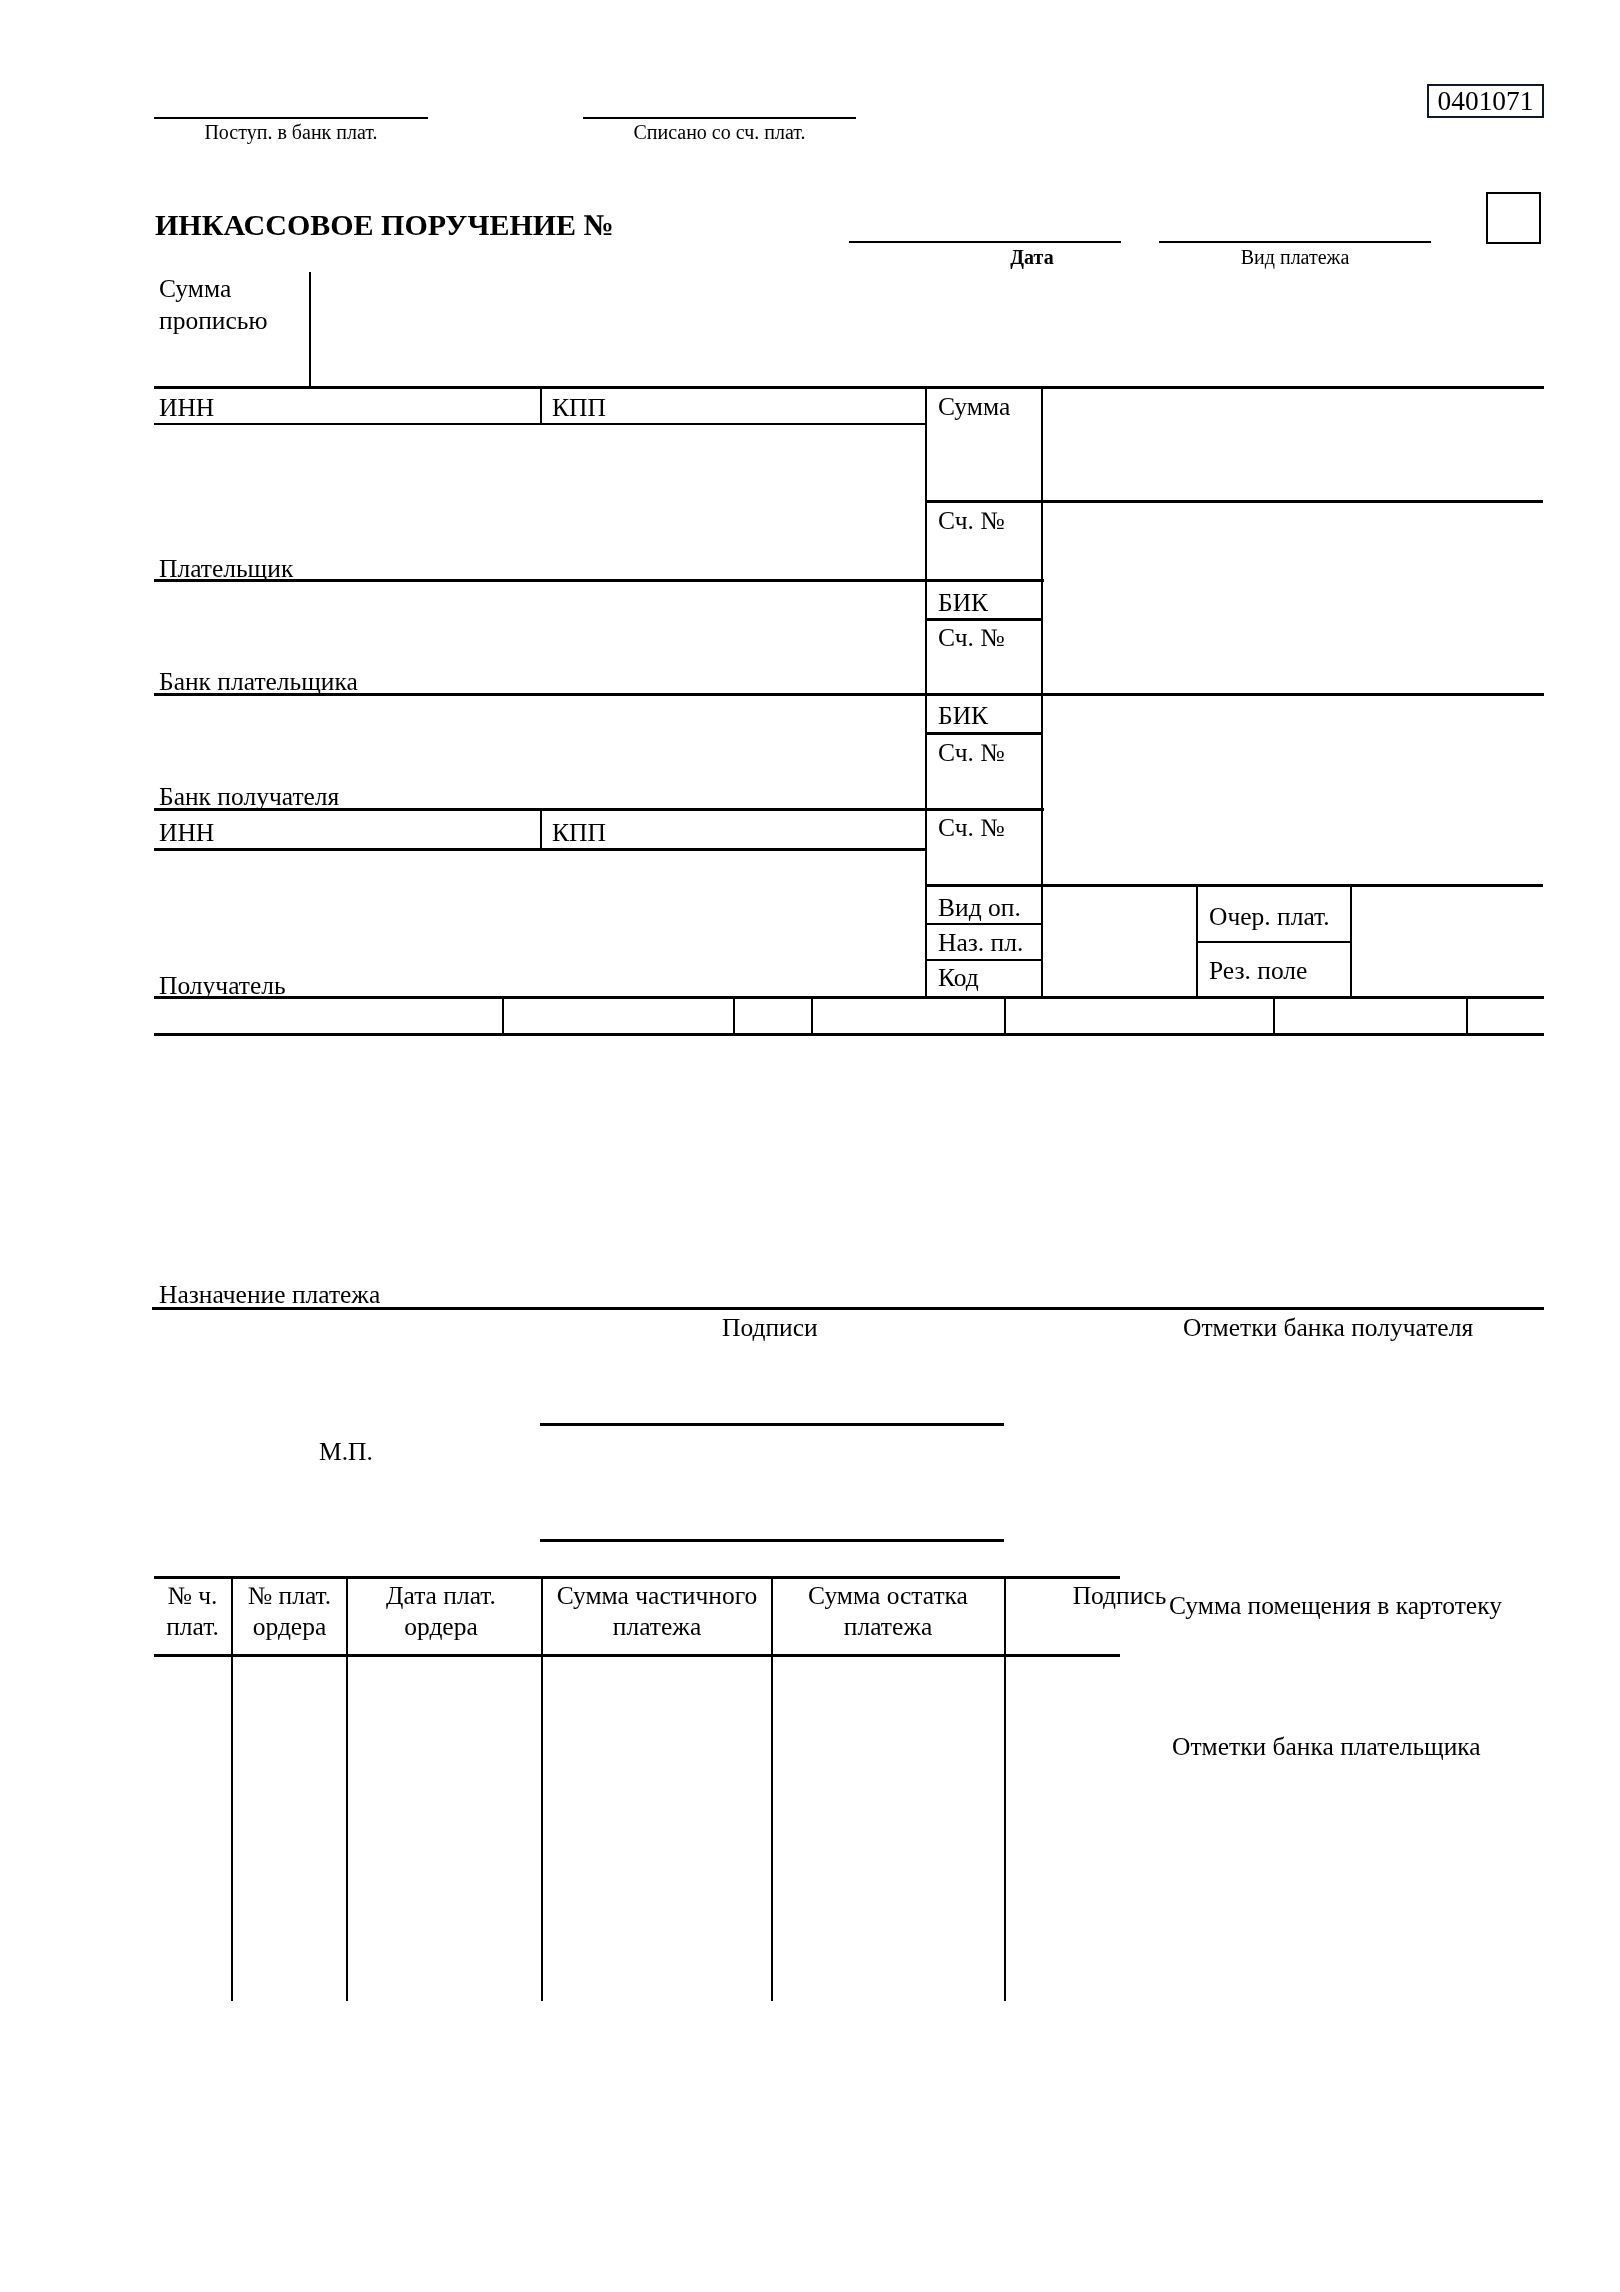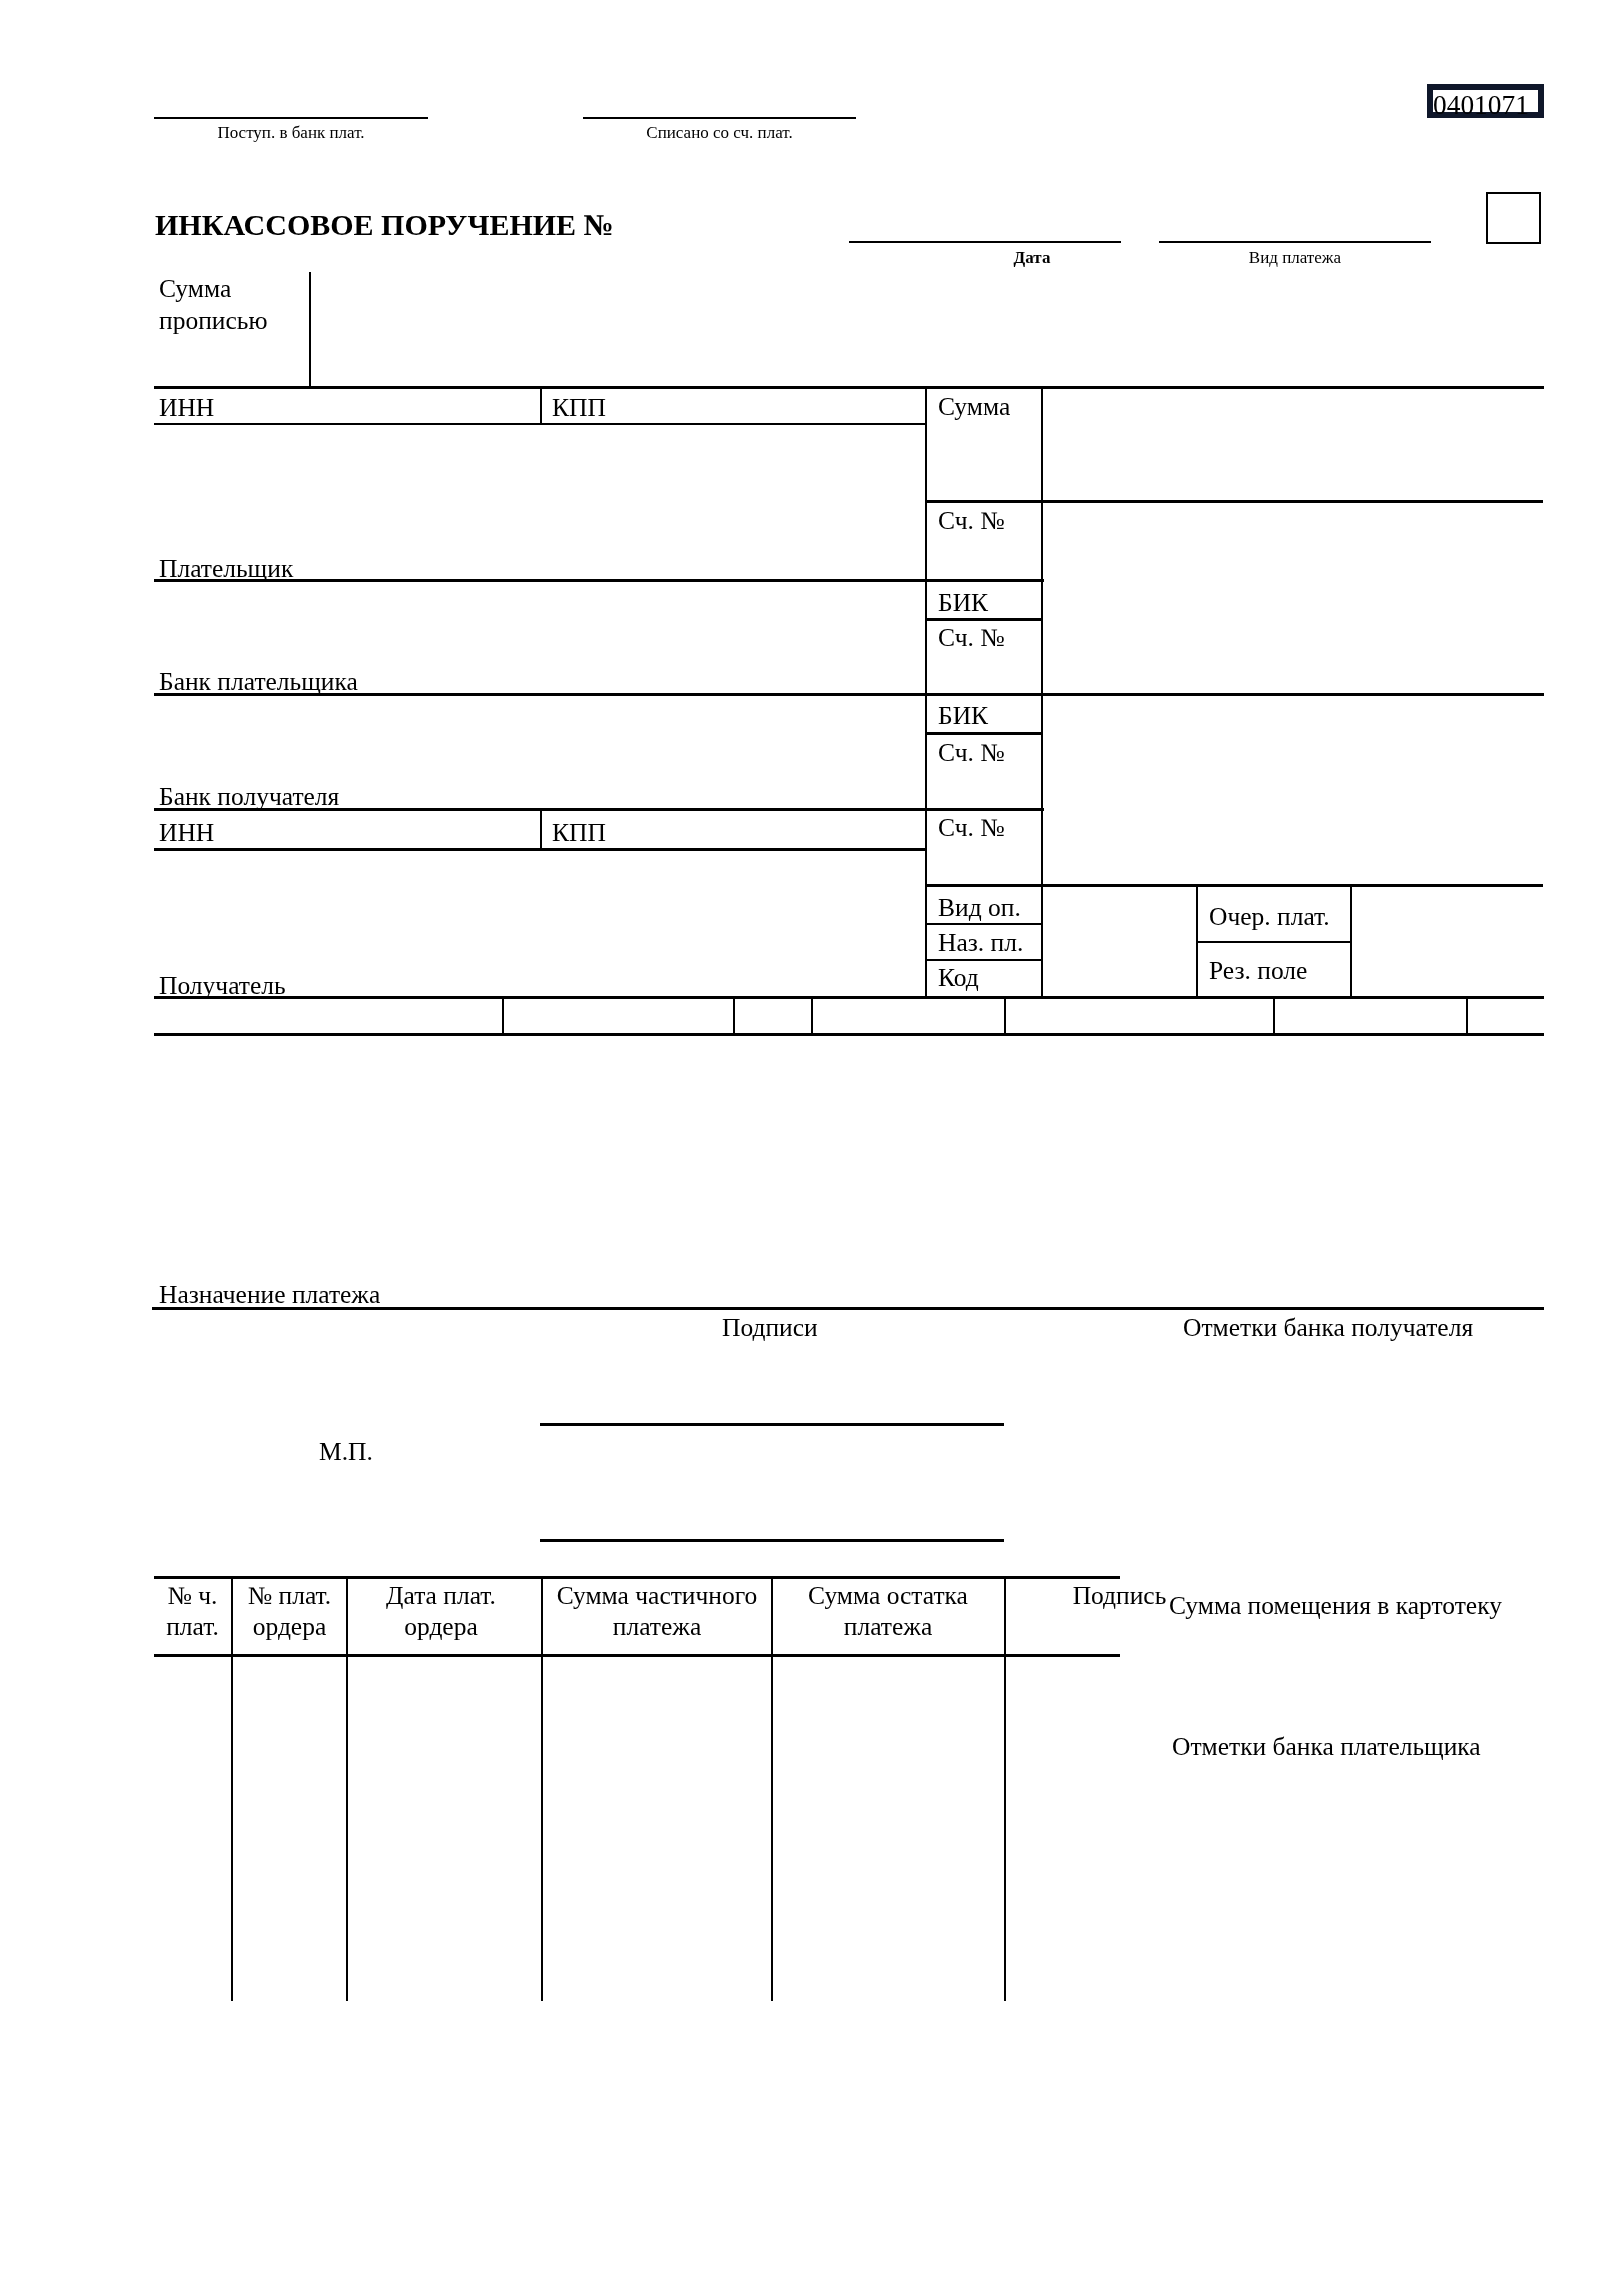--- a/index.html
+++ b/index.html
@@ -2,24 +2,24 @@
 <html><head>
 <meta charset="utf-8">
 <style>
   html, body { margin: 0; padding: 0; background: #ffffff; }
   body { width: 1620px; height: 2293px; position: relative; overflow: hidden;
          font-family: "Liberation Serif", "DejaVu Serif", serif; color: #000; }
   .hl { position: absolute; background: #000; height: 2px; }
   .hl.thick { height: 2.9px; }
   .vl { position: absolute; background: #000; width: 2px; }
   .lbl { position: absolute; font-size: 25.5px; line-height: 29px; white-space: nowrap; }
-  .small { position: absolute; font-size: 17px; line-height: 21.6px; white-space: nowrap; text-align: center; }
+  .small { position: absolute; font-size: 20px; line-height: 21.6px; white-space: nowrap; text-align: center; }
   .field { position: absolute; }
   .title { position: absolute; font-size: 30px; font-weight: bold; white-space: nowrap; line-height: 35px; }
-  .codebox { position: absolute; border: 6px solid #0f172a; font-size: 27.4px; line-height: 30px; box-sizing: border-box; }
+  .codebox { position: absolute; border: 2px solid #0f172a; font-size: 27.4px; line-height: 30px; text-align: center; box-sizing: border-box; }
   .checkbox { position: absolute; border: 2px solid #000; box-sizing: border-box; }
   .th { position: absolute; font-size: 25.5px; line-height: 31px; text-align: center; }
 </style>
 </head>
 <body>
 
 <div class="field" style="left:154px;top:98px;width:274px;height:19.6px;"></div>
 <div class="hl" style="left:154px;top:117px;width:274px;"></div>
 <div class="small" style="left:154px;top:122px;width:274px;">Поступ. в банк плат.</div>
 

